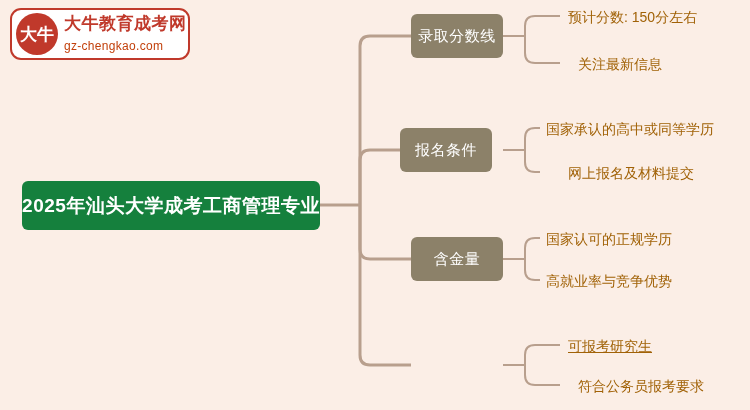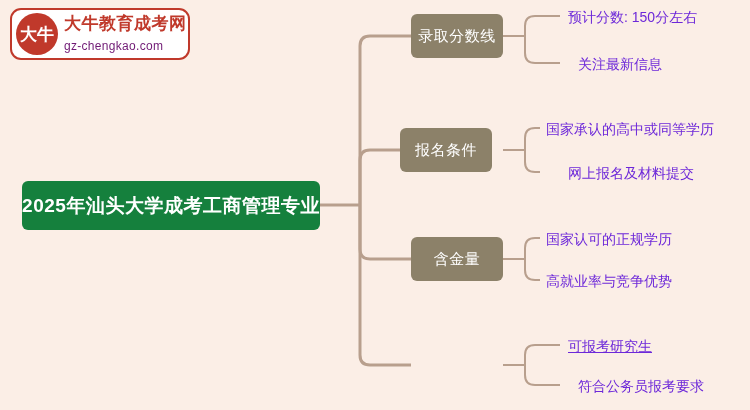--- a/index.html
+++ b/index.html
@@ -65,21 +65,21 @@
   }
   .logo-title {
     font-size: 17px;
     font-weight: bold;
     color: #c0392b;
     letter-spacing: 0.5px;
     line-height: 1.1;
   }
   .logo-sub {
     font-size: 12px;
-    color: #701a75;
+    color: #c2410c;
     letter-spacing: 0.3px;
     margin-top: 6px;
     line-height: 1.1;
   }
 
   
   .root-node {
     position: absolute;
     left: 22px;
     top: 181px;
@@ -120,21 +120,21 @@
   }
   .b0 { left: 411px; top: 14px; }
   .b1 { left: 400px; top: 128px; }
   .b2 { left: 411px; top: 237px; }
   .b3 { left: 411px; top: 343px; }
 
   
   .leaf {
     position: absolute;
     font-size: 14px;
-    color: #6d28d9;
+    color: #a16207;
     white-space: nowrap;
     line-height: 1;
   }
 </style>
 </head>
 <body>
 
 <div id="canvas">
 
   <svg class="lines" viewBox="0 0 750 410">

